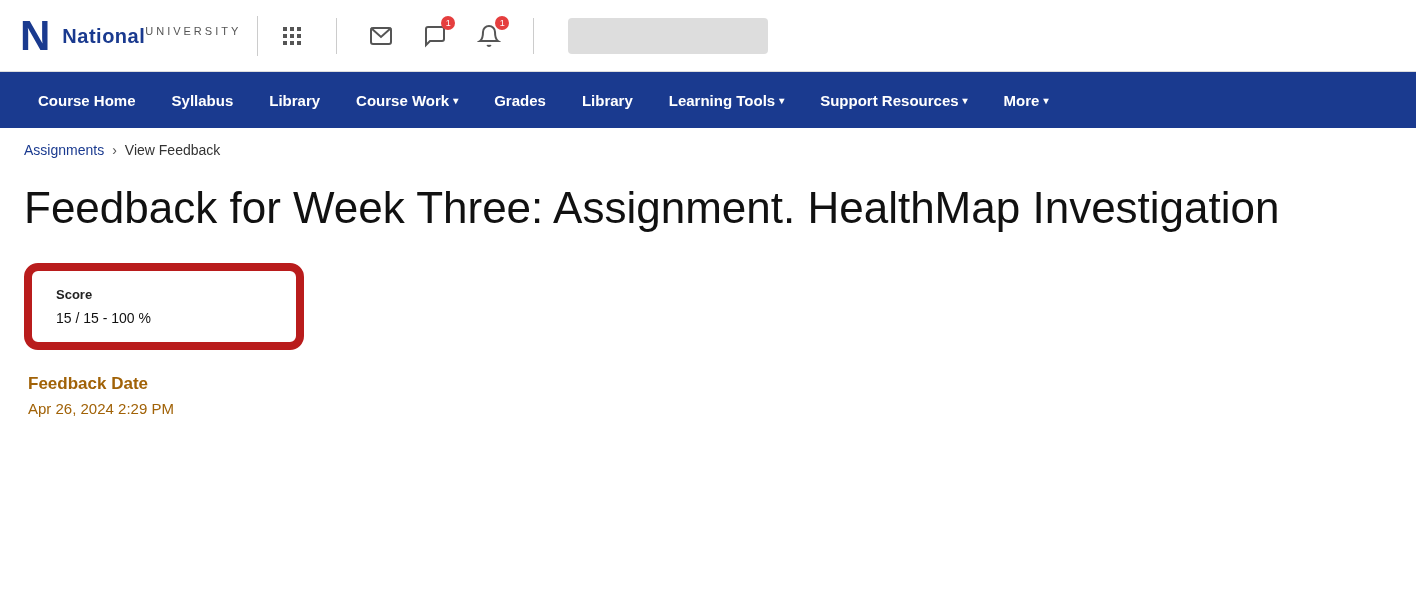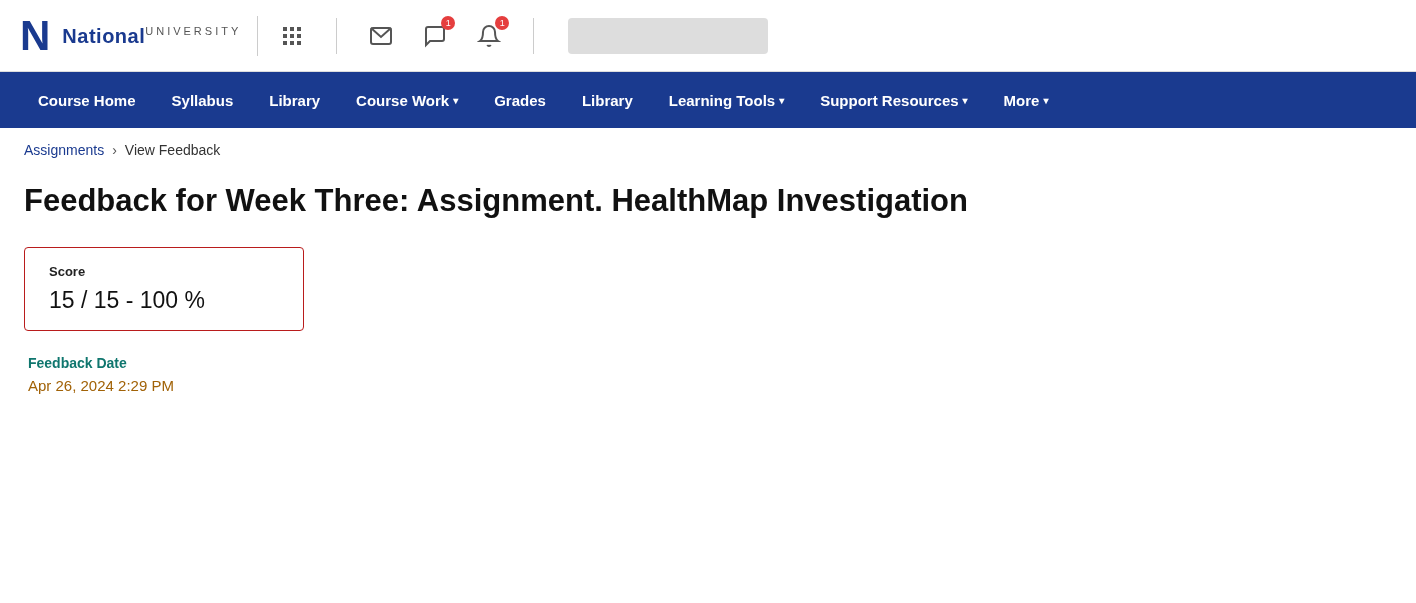--- a/index.html
+++ b/index.html
@@ -146,55 +146,55 @@
     }
     .breadcrumb-current {
       color: #333;
     }
 
     
     .main-content {
       padding: 10px 24px 40px;
     }
     .page-title {
-      font-size: 31px;
-      font-weight: 700;
+      font-size: 44px;
+      font-weight: 400;
       color: #111;
       margin-bottom: 28px;
       line-height: 1.2;
     }
 
     
     .score-card {
-      border: 1px solid #b91c1c;
-      border-radius: 4px;
+      border: 8px solid #b91c1c;
+      border-radius: 14px;
       padding: 16px 24px;
       width: 280px;
       margin-bottom: 24px;
     }
     .score-label {
       font-size: 13px;
       font-weight: 700;
       color: #222;
       margin-bottom: 8px;
     }
     .score-value {
-      font-size: 23px;
+      font-size: 14px;
       color: #111;
     }
 
     
     .detail-section {
       margin-bottom: 24px;
       padding-left: 4px;
     }
     .detail-label {
-      font-size: 14px;
+      font-size: 17px;
       font-weight: 700;
-      color: #0f766e;
+      color: #a16207;
       margin-bottom: 6px;
     }
     .detail-value {
       font-size: 15px;
       color: #a16207;
     }
   </style>
 </head>
 <body>
 

